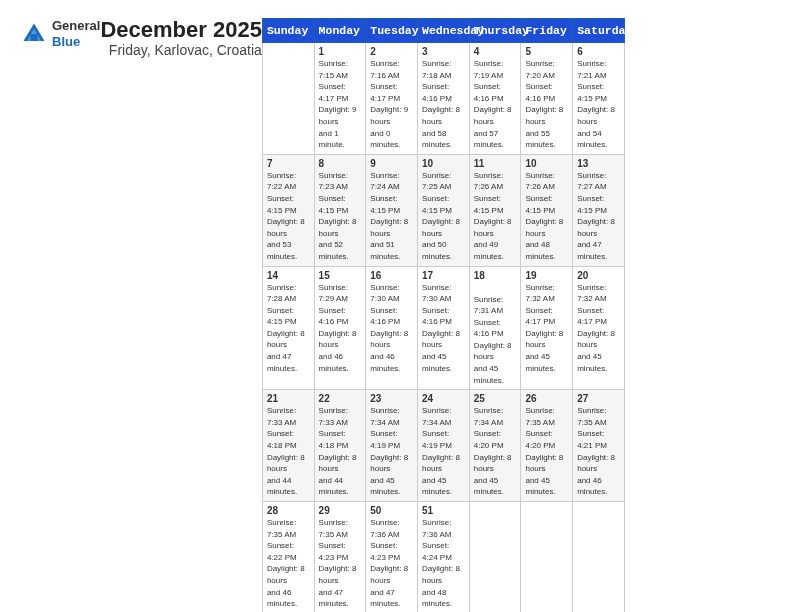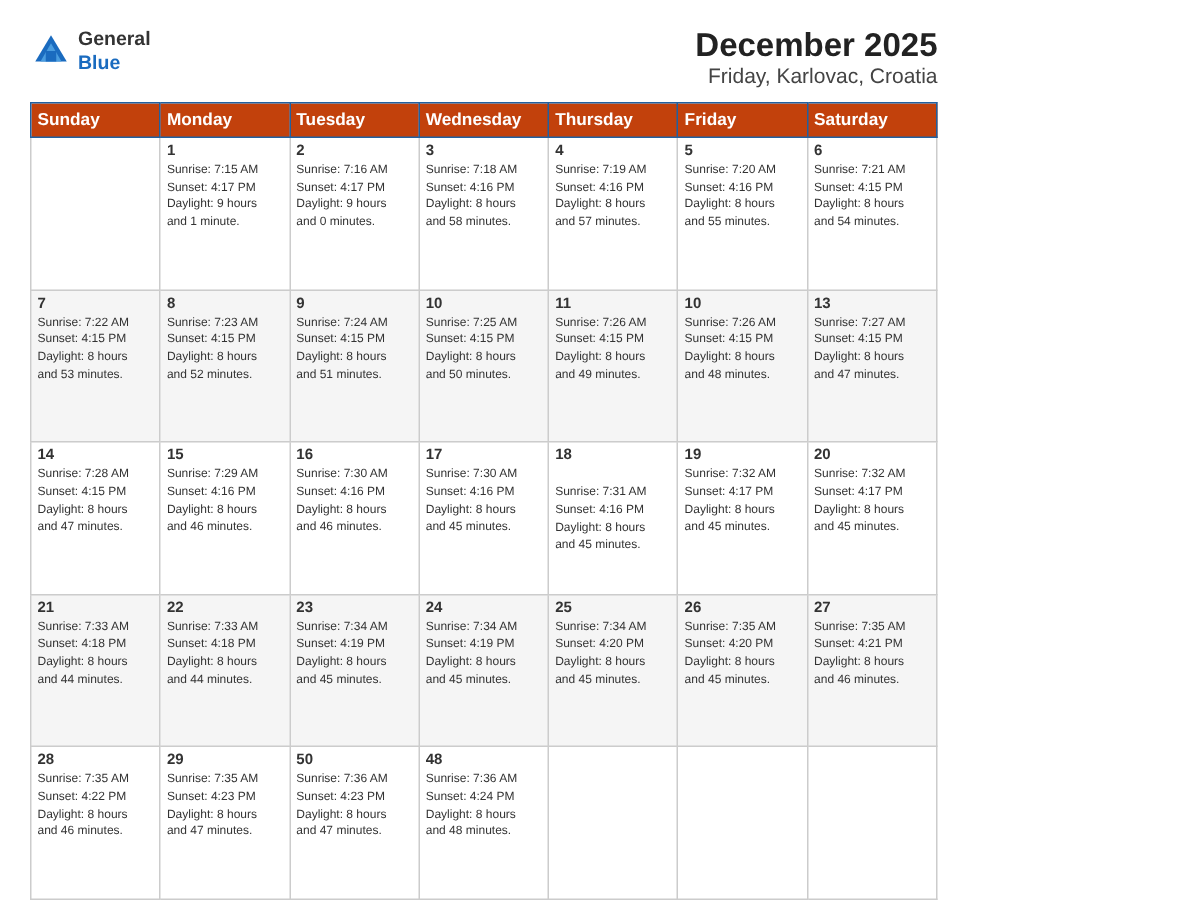--- a/index.html
+++ b/index.html
@@ -8,21 +8,21 @@
       height: 612px;
       font-family: Arial, sans-serif;
       background: #fff;
       overflow: hidden;
     }
     .page {
       width: 645px;
       height: 612px;
       padding: 18px 20px 12px 20px;
       display: flex;
-      flex-direction: column;
+      flex-direction: row;
     }
     .header {
       display: flex;
       justify-content: space-between;
       align-items: flex-start;
       margin-bottom: 10px;
     }
     .logo {
       display: flex;
       align-items: center;
@@ -85,21 +85,21 @@
     .cell-text {
       font-size: 8px;
       line-height: 1.45;
       color: #333;
     }
     .empty-cell {
       background: #f9f9f9;
     }
     tr:nth-child(odd) td { background-color: #ffffff; }
     tr:nth-child(even) td { background-color: #f5f5f5; }
-    .calendar thead tr th { background-color: #c2410c; }
+    .calendar thead tr th { background-color: #1d4ed8; font-family: Liberation Mono, monospace; }
   </style>
 </head>
 <body>
 
 <div class="page">
   <div class="header">
     <div class="logo">
       <svg class="logo-icon" viewBox="0 0 32 32" xmlns="http://www.w3.org/2000/svg">
         <polygon points="16,4 28,24 4,24" fill="#1a6bbf"></polygon>
         <polygon points="16,10 24,24 8,24" fill="#4a9de0"></polygon>
@@ -344,21 +344,21 @@
 and 47 minutes.</div>
           </td>
           <td>
             <span class="day-number">50</span>
             <div class="cell-text" style="white-space: pre-line;">Sunrise: 7:36 AM
 Sunset: 4:23 PM
 Daylight: 8 hours
 and 47 minutes.</div>
           </td>
           <td>
-            <span class="day-number">48</span>
+            <span class="day-number">51</span>
             <div class="cell-text" style="white-space: pre-line;">Sunrise: 7:36 AM
 Sunset: 4:24 PM
 Daylight: 8 hours
 and 48 minutes.</div>
           </td>
           <td class="empty-cell"></td>
           <td class="empty-cell"></td>
           <td class="empty-cell"></td>
         </tr>
       </tbody>

